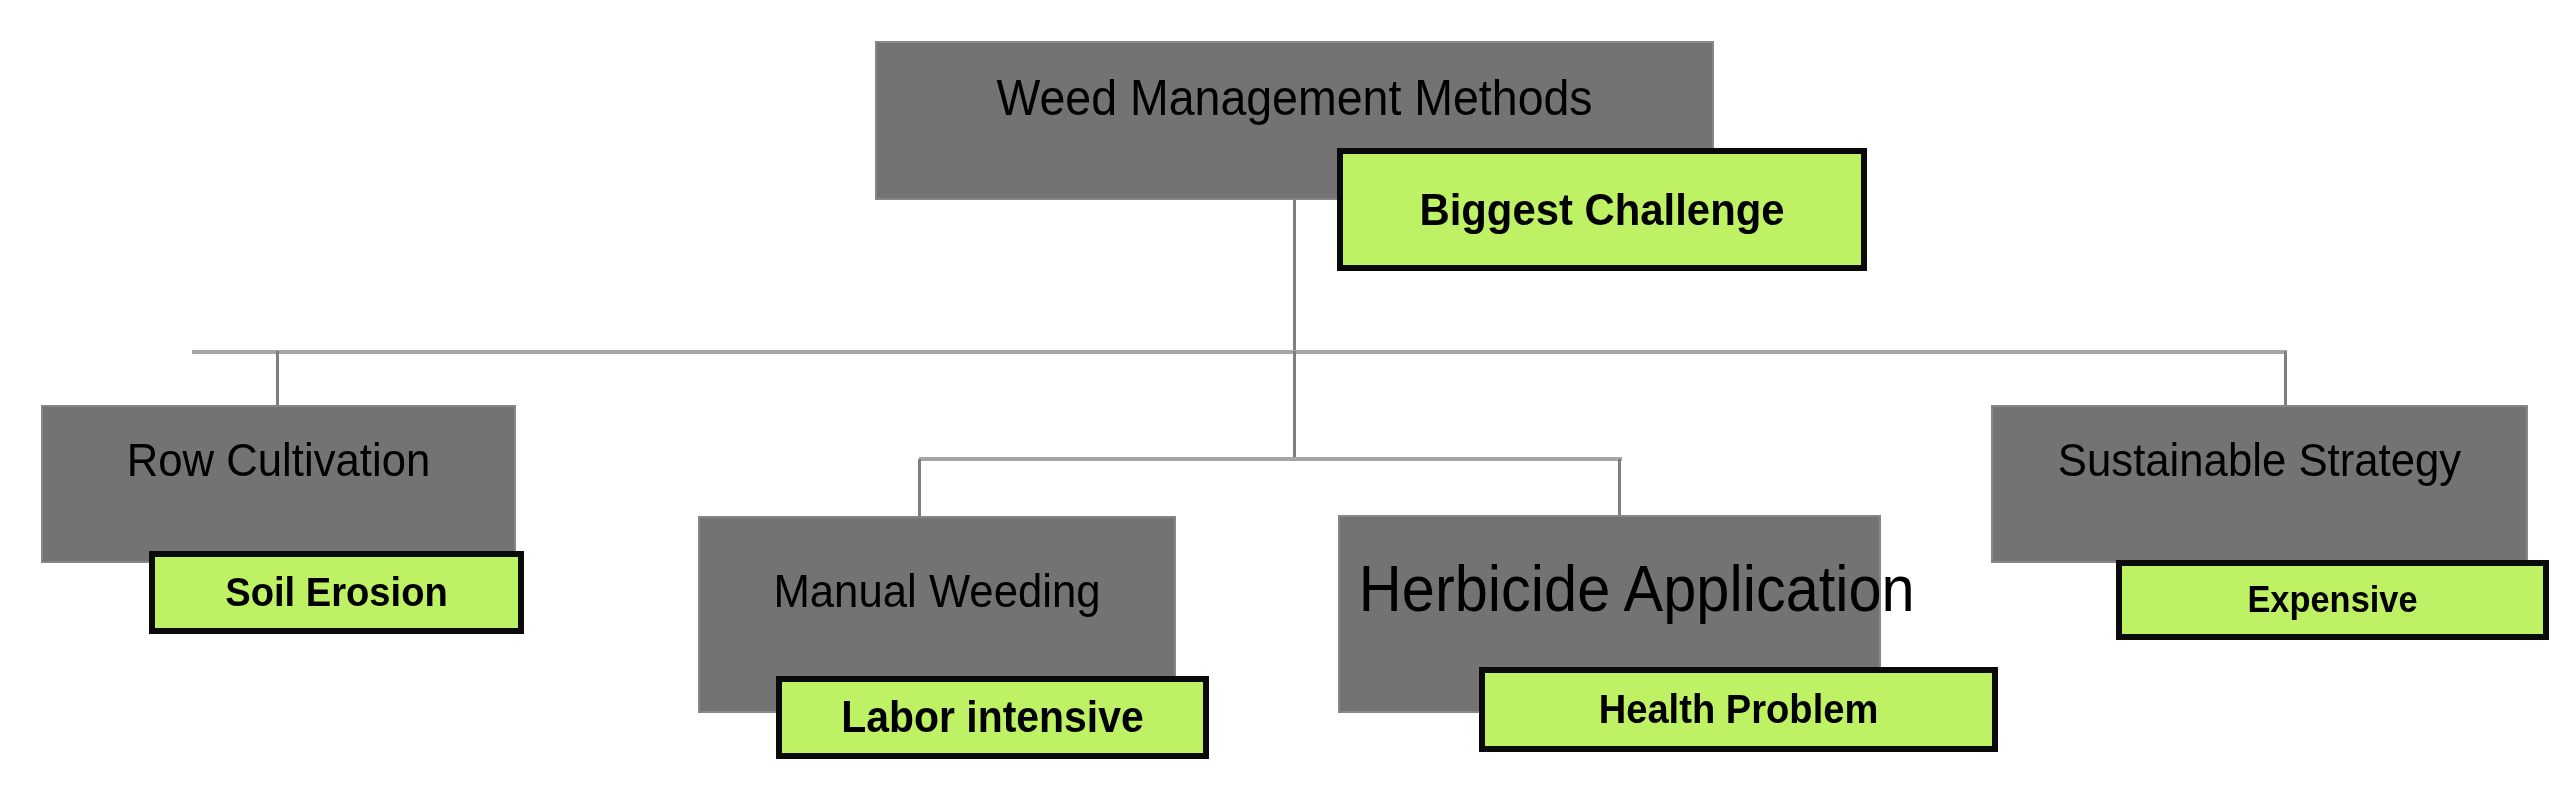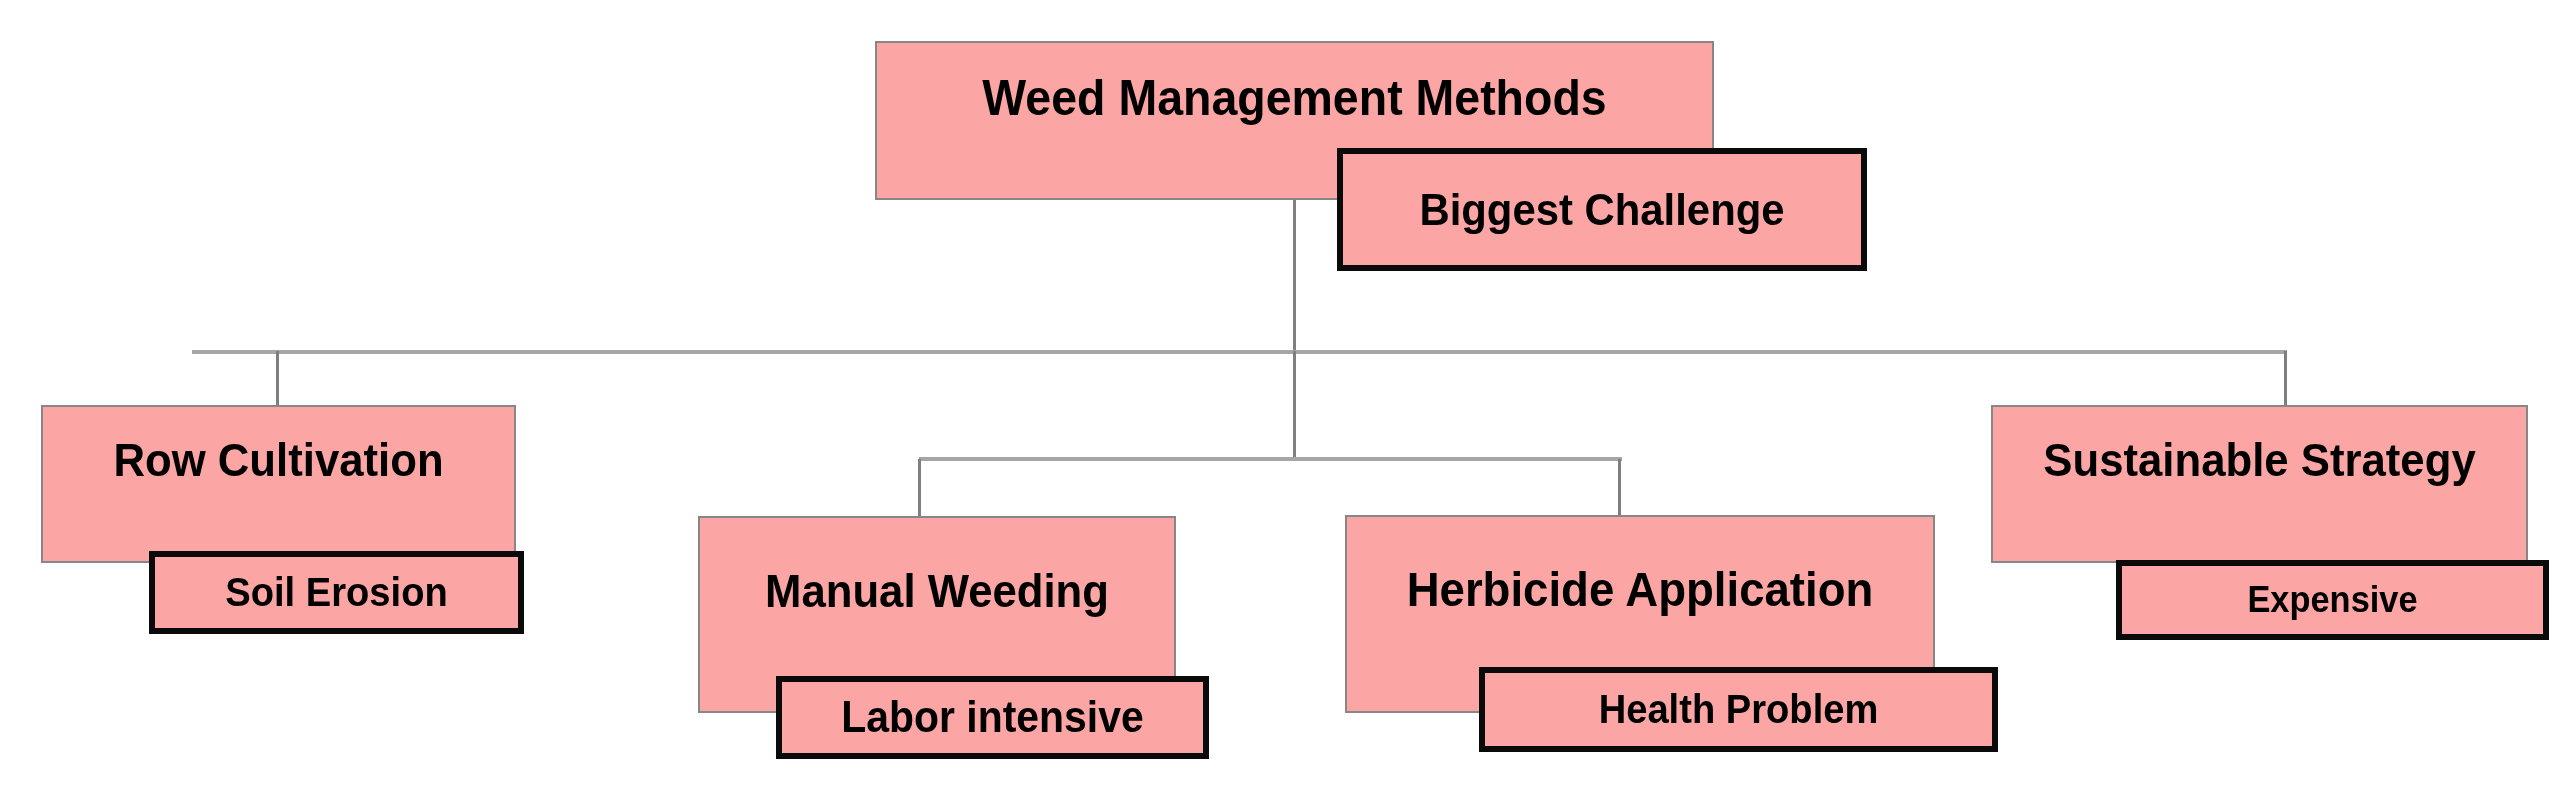--- a/index.html
+++ b/index.html
@@ -32,42 +32,42 @@
   .conn-h-top {
     position: absolute;
     background: #a6a6a6;
     height: 4.3px;
   }
 
   
   .node {
     position: absolute;
     box-sizing: border-box;
-    background: #fca5a5;
+    background: #737373;
     border: 2.6px solid #878787;
     display: flex;
     align-items: center;
     justify-content: center;
     color: #000000;
-    font-weight: 700;
+    font-weight: 400;
   }
   .node-label {
     display: block;
     width: 100%;
     text-align: center;
     line-height: 1.05;
     white-space: nowrap;
     transform: scaleX(0.93);
   }
 
   
   .callout {
     position: absolute;
     box-sizing: border-box;
-    background: #fca5a5;
+    background: #bef264;
     border: 6px solid #0a0a0a;
     display: flex;
     align-items: center;
     justify-content: flex-end;
     color: #000000;
     font-weight: 600;
   }
   .callout-label {
     display: block;
     width: 100%;
@@ -80,21 +80,21 @@
   
   #node-root      { left: 875px; top: 41px;  width: 839px; height: 159px; font-size: 50px; }
   #node-root .node-label { position: relative; top: -22px; }
 
   #node-row       { left: 41px;   top: 405px; width: 475px; height: 158px; font-size: 47px; }
   #node-row .node-label { position: relative; top: -24px; }
 
   #node-manual    { left: 698px;  top: 516px; width: 478px; height: 197px; font-size: 47px; }
   #node-manual .node-label { position: relative; top: -24px; }
 
-  #node-herbicide { left: 1338px; top: 515px; width: 590px; height: 198px; font-size: 49px; margin-left: 7px; }
+  #node-herbicide { left: 1338px; top: 515px; width: 543px; height: 198px; font-size: 64px; }
   #node-herbicide .node-label { position: relative; top: -24px; }
 
   #node-sustain   { left: 1991px; top: 405px; width: 537px; height: 158px; font-size: 47px; justify-content: center; }
   #node-sustain .node-label { position: relative; top: -24px; }
 
   
   #callout-biggest   { left: 1337px; top: 148px; width: 530px; height: 123px; font-size: 45px; }
   #callout-soil      { left: 149px;  top: 515px; width: 375px; height: 83px;  font-size: 41px; margin-top: 36px; }
   #callout-labor     { left: 776px;  top: 676px; width: 433px; height: 83px;  font-size: 44px; }
   #callout-health    { left: 1479px; top: 667px; width: 519px; height: 85px; font-size: 41px; }

